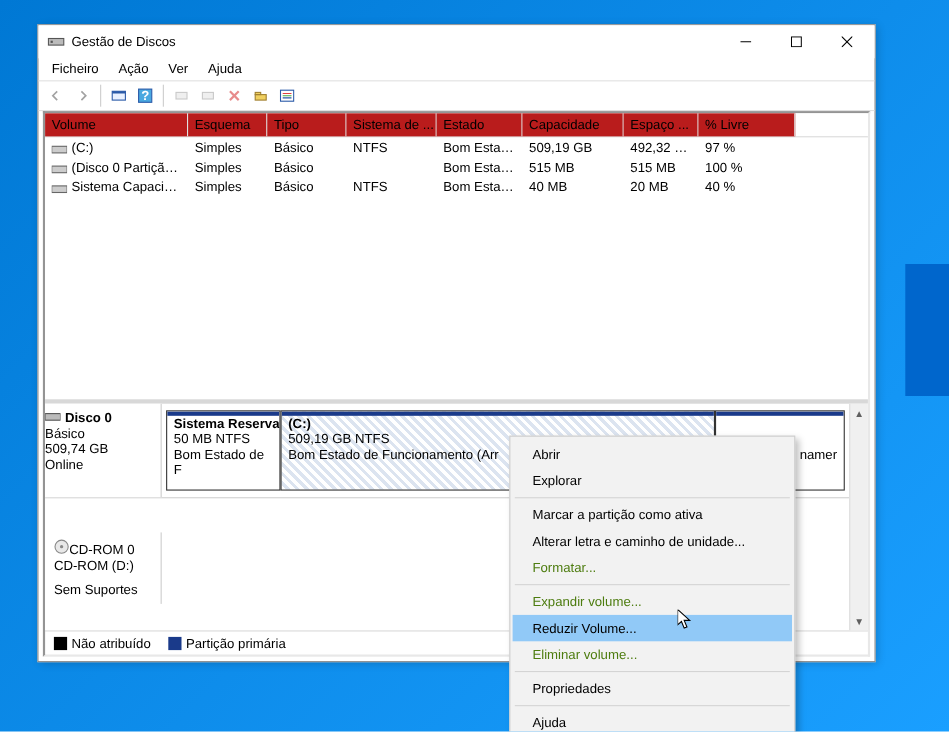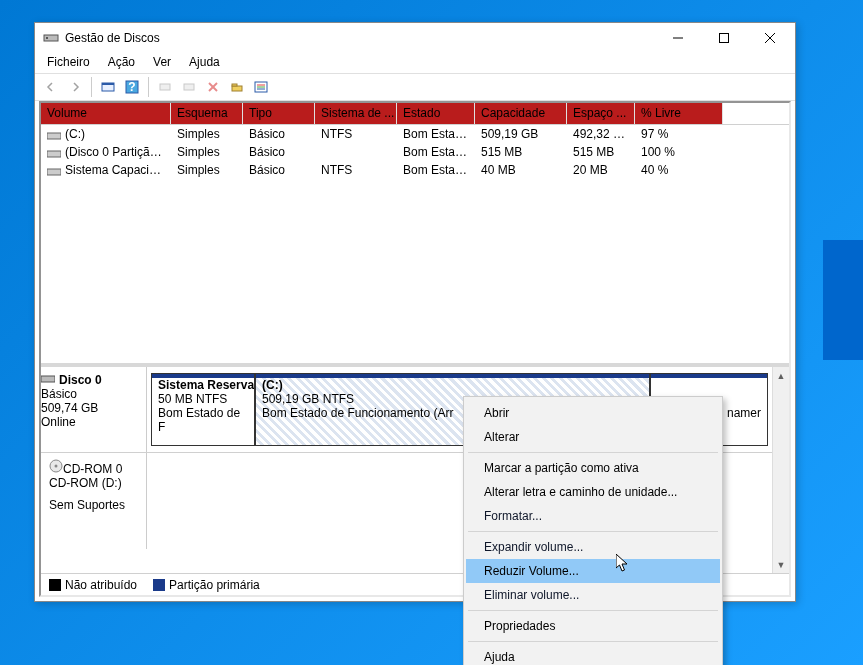--- a/index.html
+++ b/index.html
@@ -37,28 +37,28 @@
 .lower-scroll { position:absolute; right:0; top:0; bottom:0; width:17px; background:#f0f0f0; border-left:1px solid #ddd; display:flex; flex-direction:column; justify-content:space-between; align-items:center; }
 .lower-scroll .arr { width:15px; height:17px; display:flex; align-items:center; justify-content:center; color:#606060; font-size:9px; }
 .disk-row { display: flex; height: 86px; border-bottom: 1px solid #d0d0d0; margin-right:17px; }
 .disk-label { width: 106px; border-right: 1px solid #ccc; padding: 6px 0; background: #fff; }
 .disk-label .dn { font-weight: bold; display:flex; align-items:center; gap:4px; }
 .disk-parts { flex: 1; display: flex; padding: 6px 4px; gap: 0; }
 .part { border: 1px solid #333; position: relative; padding: 4px 6px; overflow: hidden; }
 .part .pt { font-weight: bold; white-space: nowrap; }
 .part-top { position: absolute; top: 0; left: 0; right: 0; height: 4px; background: #1a3a8a; }
 .part-hatch { background: repeating-linear-gradient(45deg, #fff, #fff 3px, #dce4f0 3px, #dce4f0 6px); }
-.cdrom-row { display: flex; height: 96px; margin-right:17px; }
+.cdrom-row { display: flex; height: 96px; margin-right:17px;align-items:flex-end; }
 .cdrom-label { width: 106px; border-right: 1px solid #ccc; padding: 6px 8px; }
 .cdrom-body { flex: 1; background: #fff; }
 .legend { height: 22px; border-top: 1px solid #d0d0d0; display: flex; align-items: center; padding: 0 8px; gap: 16px; font-size:12px; }
 .legend-sw { width: 12px; height: 12px; display: inline-block; margin-right: 4px; vertical-align: middle; }
 .context-menu { position: absolute; left: 463px; top: 396px; width: 260px; background: #f2f2f2; border: 1px solid #ccc; box-shadow: 3px 3px 6px rgba(0,0,0,0.25); padding: 4px 2px; z-index: 100; }
 .cm-item { padding: 5px 18px; font-size: 12px; white-space: nowrap; }
-.cm-item.disabled { color: #0f172a; }
+.cm-item.disabled { color: #4d7c0f; }
 .cm-item.highlight { background: #91c9f7; }
 .cm-sep { height: 1px; background: #d4d4d4; margin: 3px 2px; }
 .cursor { position: absolute; left: 616px; top: 554px; z-index: 200; pointer-events:none; }
 </style>
 </head>
 <body>
 
 <div class="desktop-accent"></div>
 
 <div class="window">
@@ -256,21 +256,21 @@
 
     <div class="legend">
       <span><span class="legend-sw" style="background:#000"></span><span>Não atribuído</span></span>
       <span><span class="legend-sw" style="background:#1a3a8a"></span><span>Partição primária</span></span>
     </div>
   </div>
 </div>
 
 <div class="context-menu">
   <div class="cm-item">Abrir</div>
-  <div class="cm-item">Alterar</div>
+  <div class="cm-item">Explorar</div>
   <div class="cm-sep"></div>
   <div class="cm-item">Marcar a partição como ativa</div>
   <div class="cm-item">Alterar letra e caminho de unidade...</div>
   <div class="cm-item disabled">Formatar...</div>
   <div class="cm-sep"></div>
   <div class="cm-item disabled">Expandir volume...</div>
   <div class="cm-item highlight">Reduzir Volume...</div>
   <div class="cm-item disabled">Eliminar volume...</div>
   <div class="cm-sep"></div>
   <div class="cm-item">Propriedades</div>

